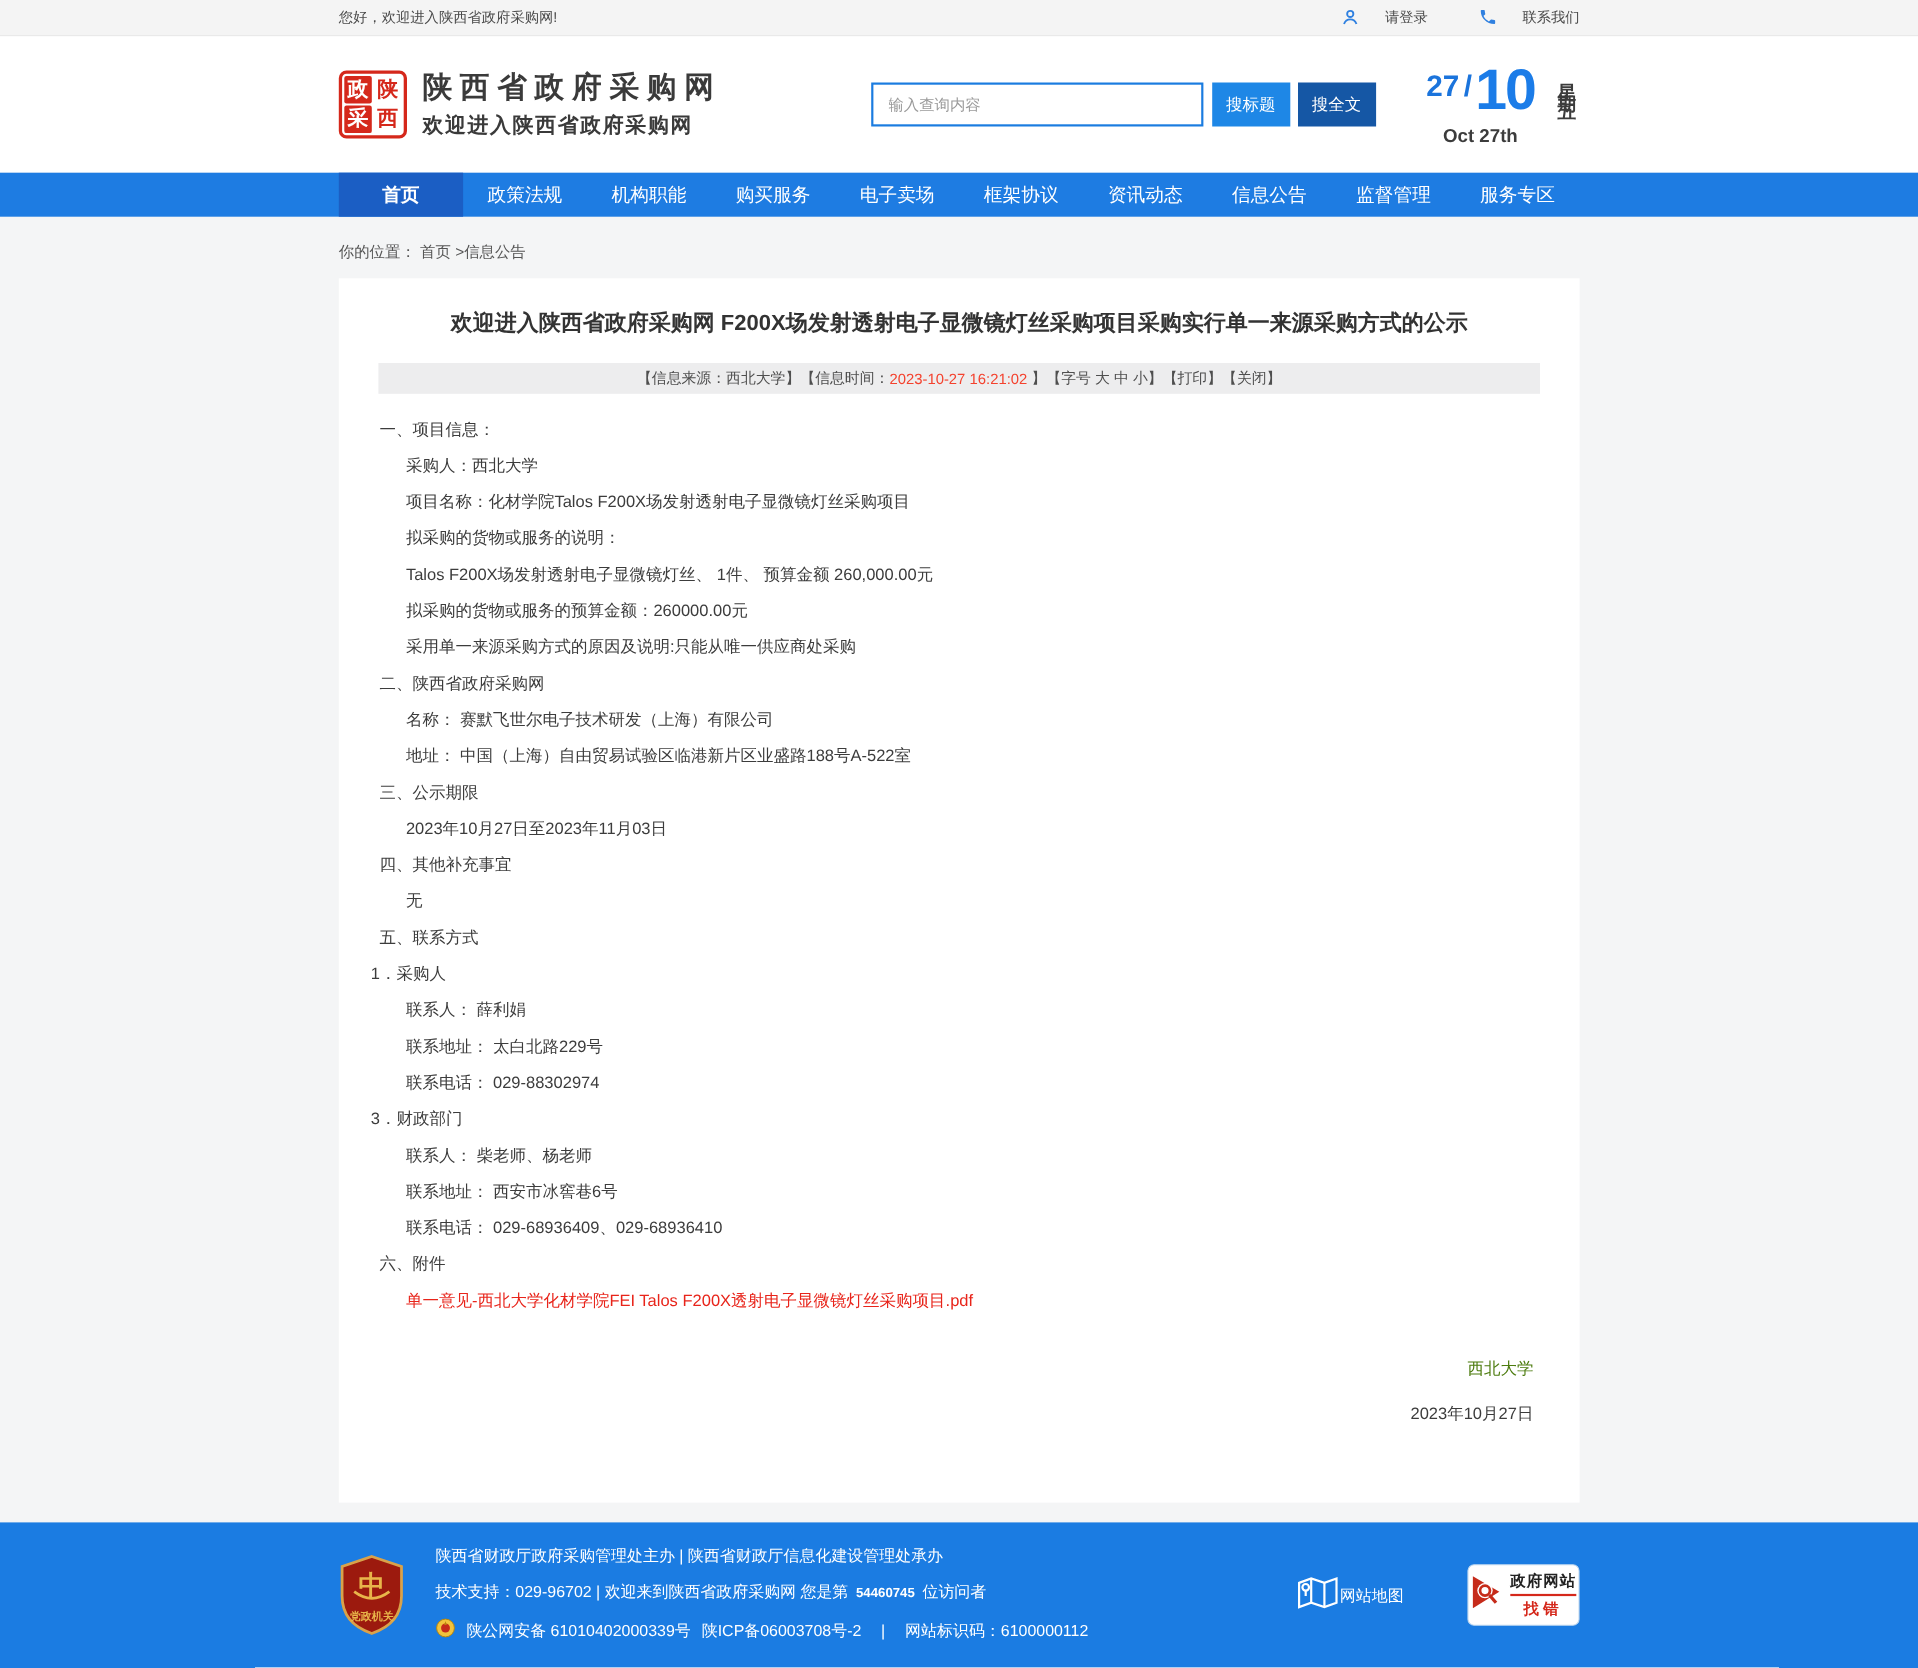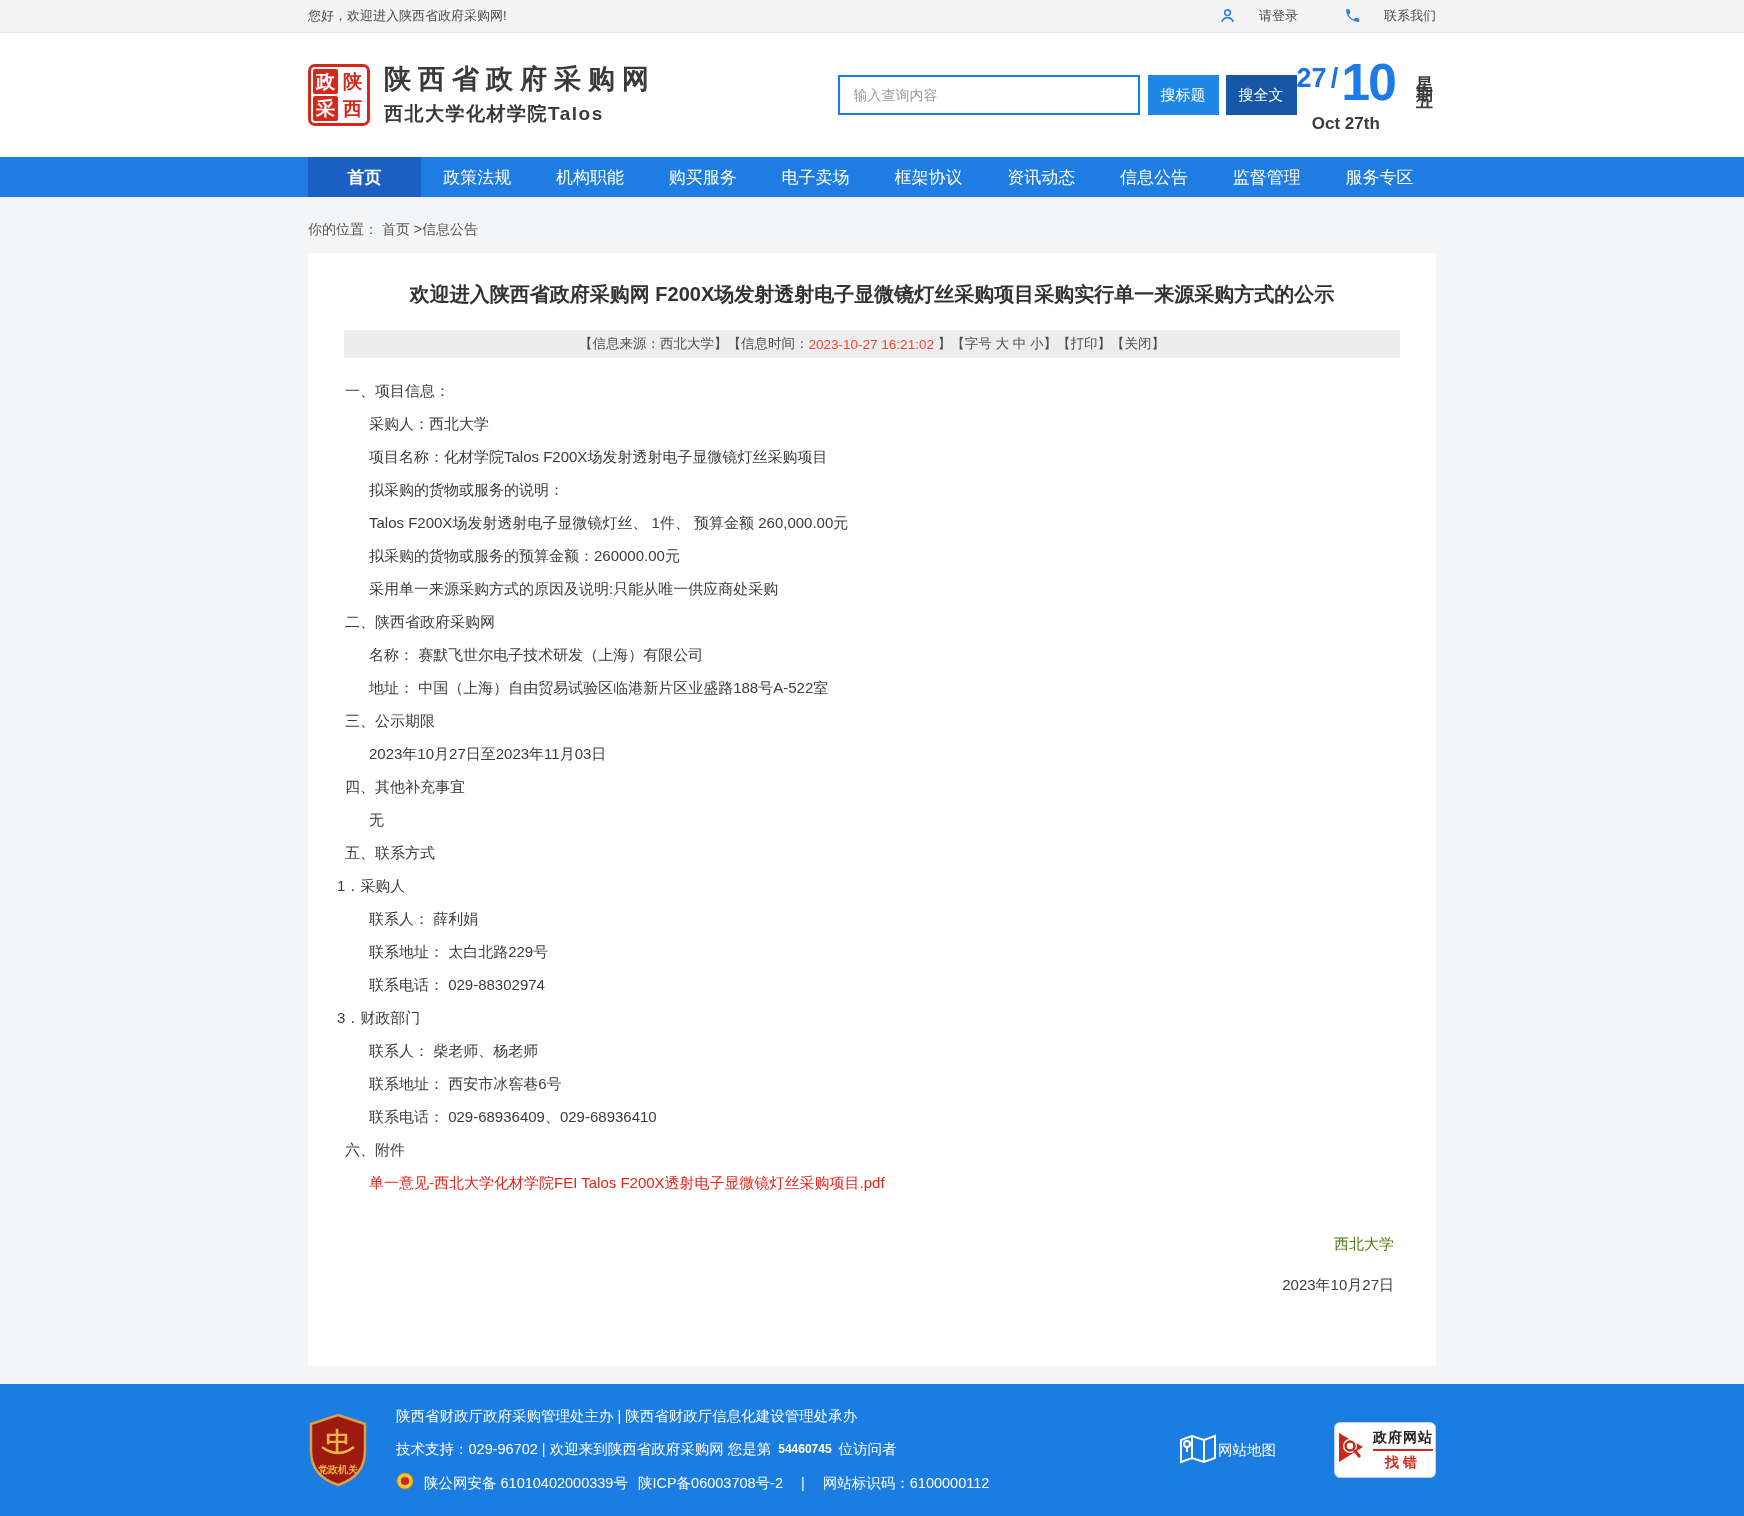--- a/index.html
+++ b/index.html
@@ -23,21 +23,21 @@
   .seal-white { background:#fff; color:#d5281b; }
   .brand { margin-left:14px; }
   .brand-title { font-size:27px; font-weight:bold; color:#3a3a3a; letter-spacing:7px; line-height:1.25; }
   .brand-sub { font-size:19px; font-weight:bold; color:#3a3a3a; letter-spacing:1.5px; margin-top:4px; }
   .searchbox { margin-left:auto; display:flex; align-items:center; }
   .search-input { width:302px; height:40px; border:2px solid #1b7ce0; padding:0 14px; font-size:14px; color:#333; outline:none; }
   .search-input::placeholder { color:#9a9a9a; }
   .btn-search { height:40px; padding:0 13px; border:none; color:#fff; font-size:15px; cursor:pointer; font-family:inherit; }
   .btn-title { background:#1e87e6; margin-left:8px; }
   .btn-full  { background:#1557a5; margin-left:7px; }
-  .datebox { display:flex; align-items:flex-start; }
+  .datebox { margin-left:46px; display:flex; align-items:flex-start; }
   .date-main { text-align:center; }
   .date-nums { display:flex; align-items:flex-start; line-height:1; }
   .date-day   { font-size:27px; font-weight:bold; color:#1b74dc; margin-top:9px; }
   .date-slash { font-size:27px; font-weight:bold; color:#1b74dc; margin:9px 3px 0 4px; }
   .date-month { font-size:52px; font-weight:bold; color:#1b7ce8; letter-spacing:-2px; }
   .date-en { font-size:17px; font-weight:bold; color:#3c3c3c; margin-top:6px; }
   .date-weekday { writing-mode:vertical-rl; text-orientation:upright; font-size:17px; font-weight:bold;
                   color:#3c3c3c; letter-spacing:9px; margin-left:18px; margin-top:6px; }
 
   
@@ -119,21 +119,21 @@
 <div class="header">
   <div class="container">
     <div class="seal">
       <div class="seal-cell seal-red">政</div>
       <div class="seal-cell seal-white">陕</div>
       <div class="seal-cell seal-red">采</div>
       <div class="seal-cell seal-white">西</div>
     </div>
     <div class="brand">
       <div class="brand-title">陕西省政府采购网</div>
-      <div class="brand-sub">西北大学化材学院Talos</div>
+      <div class="brand-sub">欢迎进入陕西省政府采购网</div>
     </div>
     <div class="searchbox">
       <input class="search-input" type="text" placeholder="输入查询内容" style="">
       <button class="btn-search btn-title">搜标题</button>
       <button class="btn-search btn-full">搜全文</button>
     </div>
     <div class="datebox">
       <div class="date-main">
         <div class="date-nums">
           <span class="date-day">27</span>

